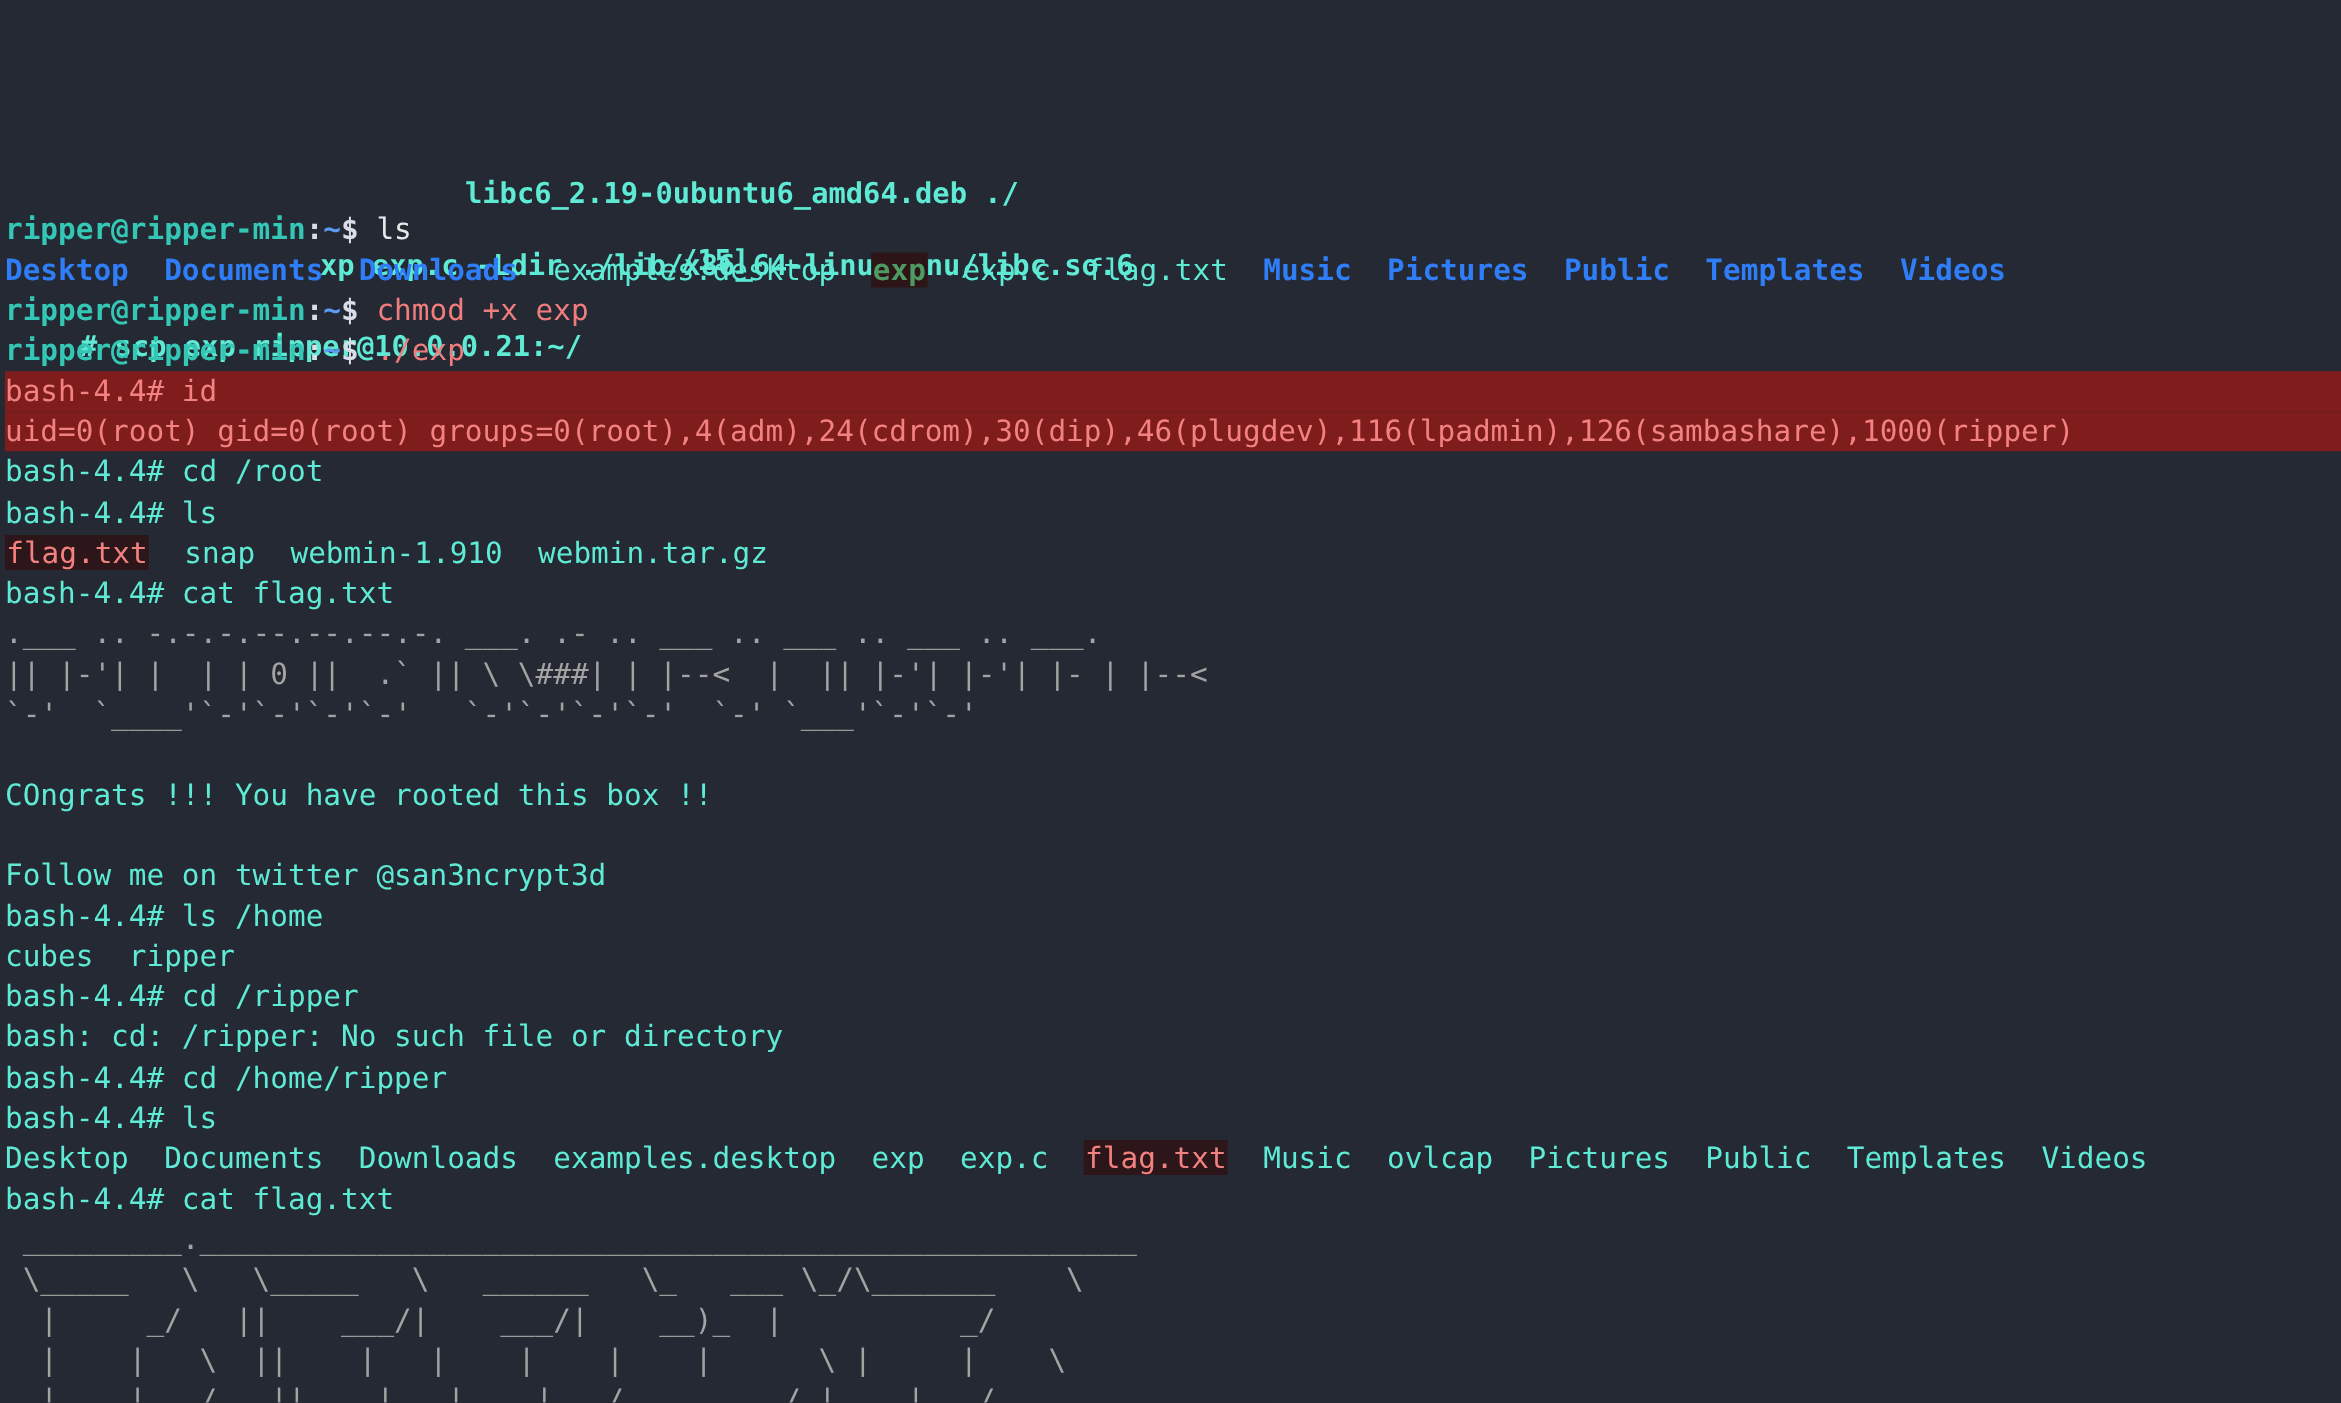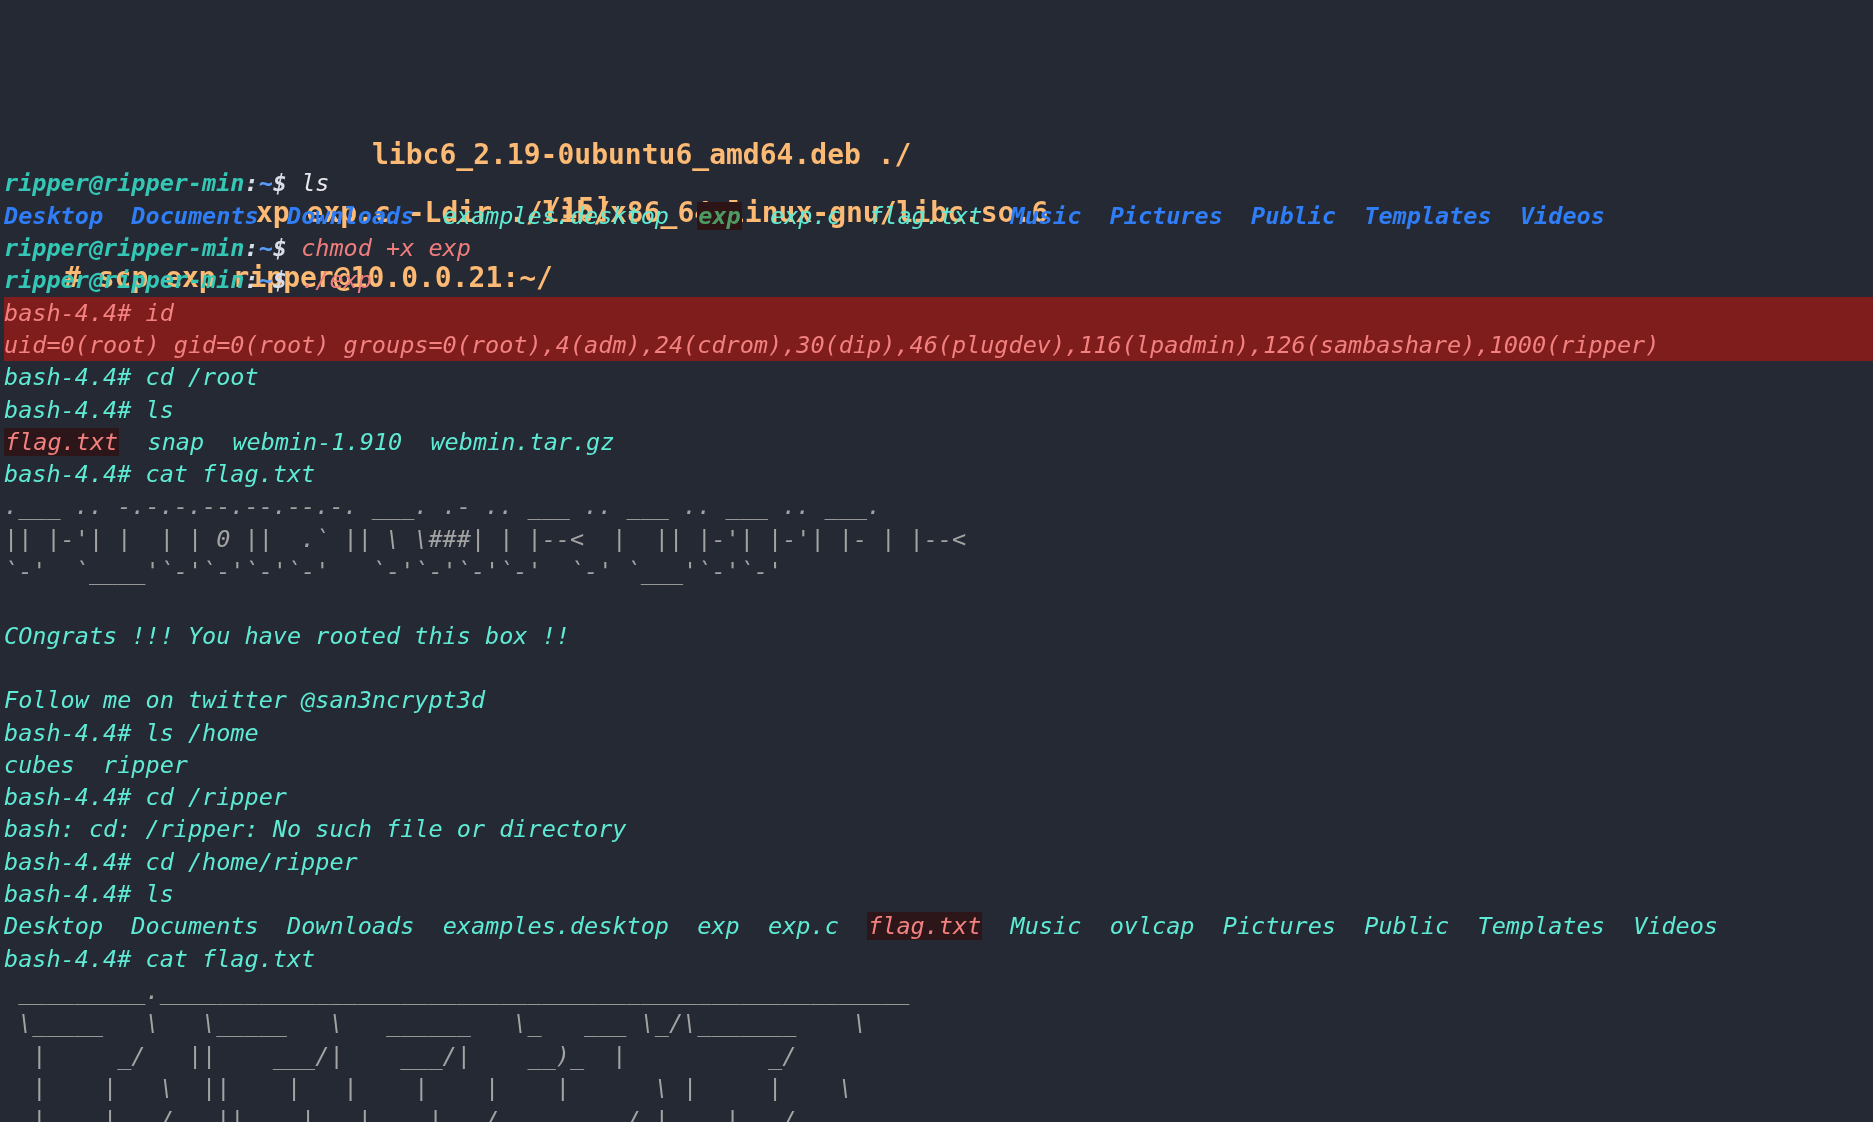--- a/index.html
+++ b/index.html
@@ -30,40 +30,39 @@
     letter-spacing: 0px;
   }
 
   
   #ghost-layer {
     position: absolute;
     left: 4px;
     top: 6px;
     width: 1869px;
     height: 1116px;
-    color: #fdba74;
+    color: #5eead4;
     font-family: "DejaVu Sans Mono", "Liberation Mono", monospace;
-    font-size: 28px;
+    font-size: 23px;
     line-height: 32.3px;
     white-space: pre;
     pointer-events: none;
     font-weight: bold;
     z-index: 0;
   }
 
   #screen-layer {
     position: relative;
     z-index: 1;
   }
 
   .line {
     display: block;
     min-height: 32.3px;
     white-space: pre;
-    font-style: italic;
   }
 
   
   .prompt-user  { color: #34c7b5; font-weight: bold; }
   .prompt-colon { color: #d8dee9; font-weight: bold; }
   .prompt-path  { color: #5b9cf8; font-weight: bold; }
   .prompt-dollar{ color: #d8dee9; font-weight: bold; }
 
   .cmd      { color: #e8e8ec; }
   .cmd-red  { color: #f07d7d; text-align: center; }

